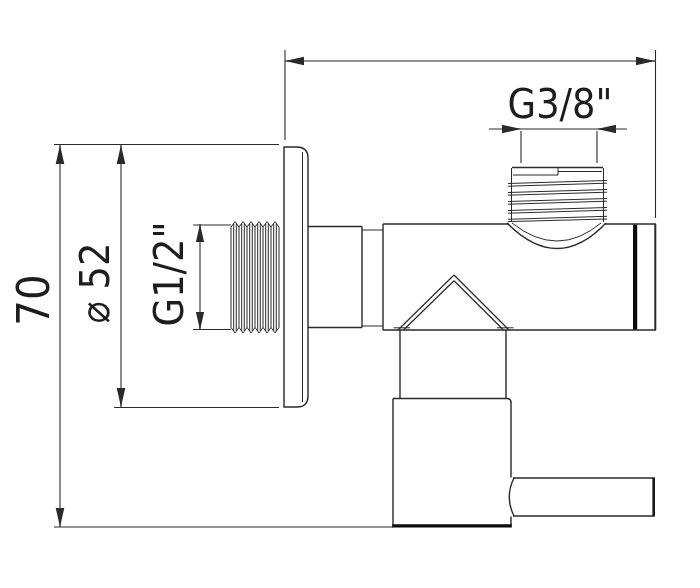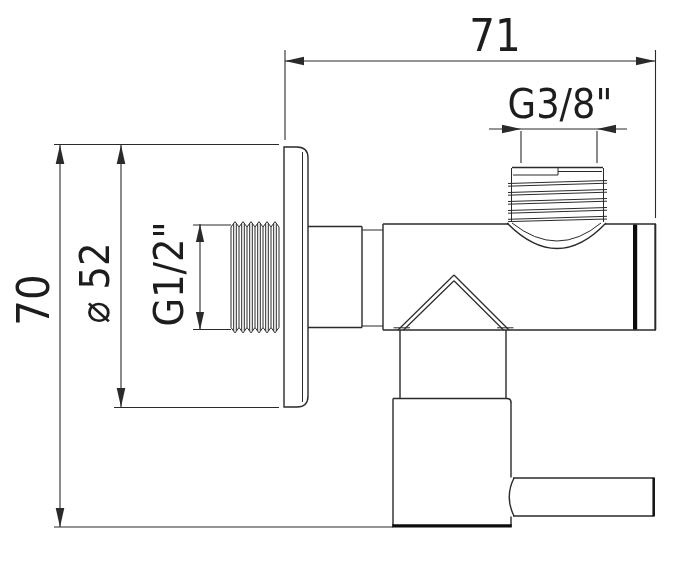--- a/index.html
+++ b/index.html
@@ -154,21 +154,20 @@
     </g>
 
     <g>
       <path d="M514,478 Q504.5,497 514,516"></path>
       <line x1="513" y1="478" x2="653.5" y2="478"></line>
       <line x1="513" y1="516" x2="653.5" y2="516"></line>
       <line x1="653.7" y1="477.5" x2="653.7" y2="516.5" stroke-width="2.6" stroke="#161616"></line>
     </g>
   </svg>
 
-  <div class="dim-label" style="left:495px;top:35px;font-size:45px;">71</div>
 
   <div class="dim-label" style="left:560px;top:104px;font-size:41px;">G3/8"</div>
 
   <div class="dim-label vert" style="left:33px;top:300px;font-size:45px;">70</div>
 
   <div class="dim-label vert" style="left:95px;top:283px;font-size:41px;">⌀ 52</div>
 
   <div class="dim-label vert" style="left:169px;top:274px;font-size:41px;">G1/2"</div>
 
 </div>

